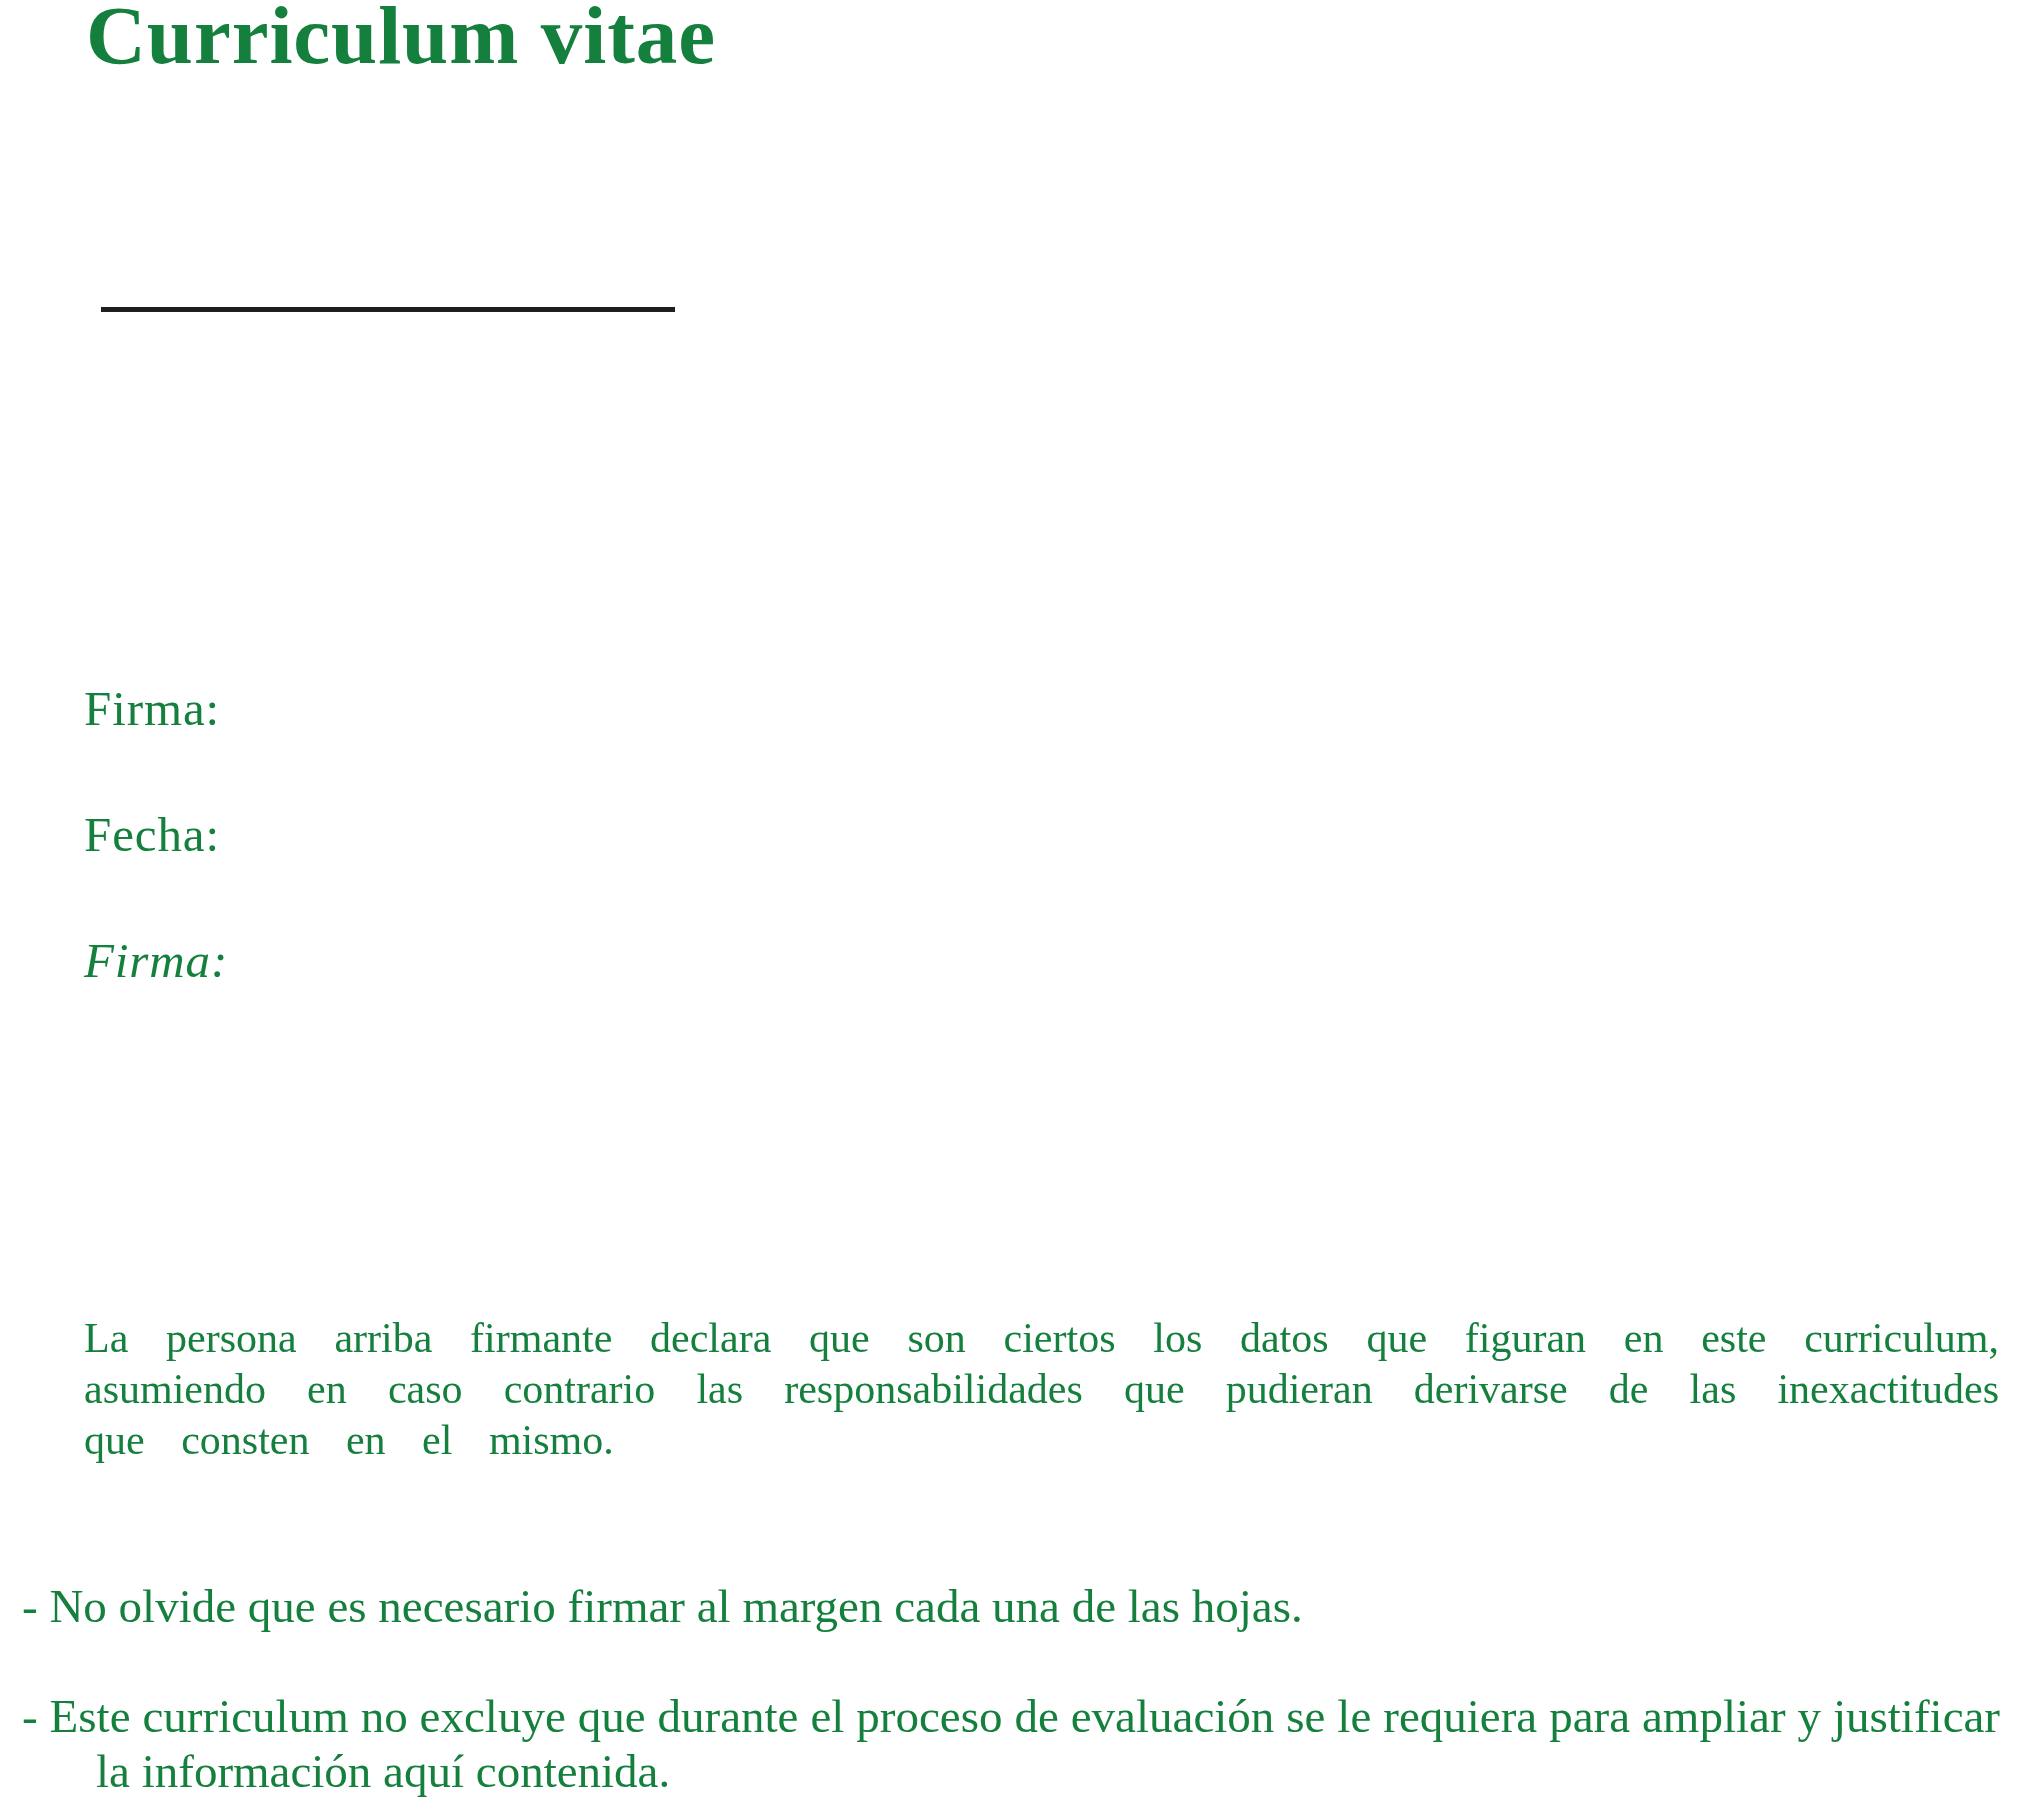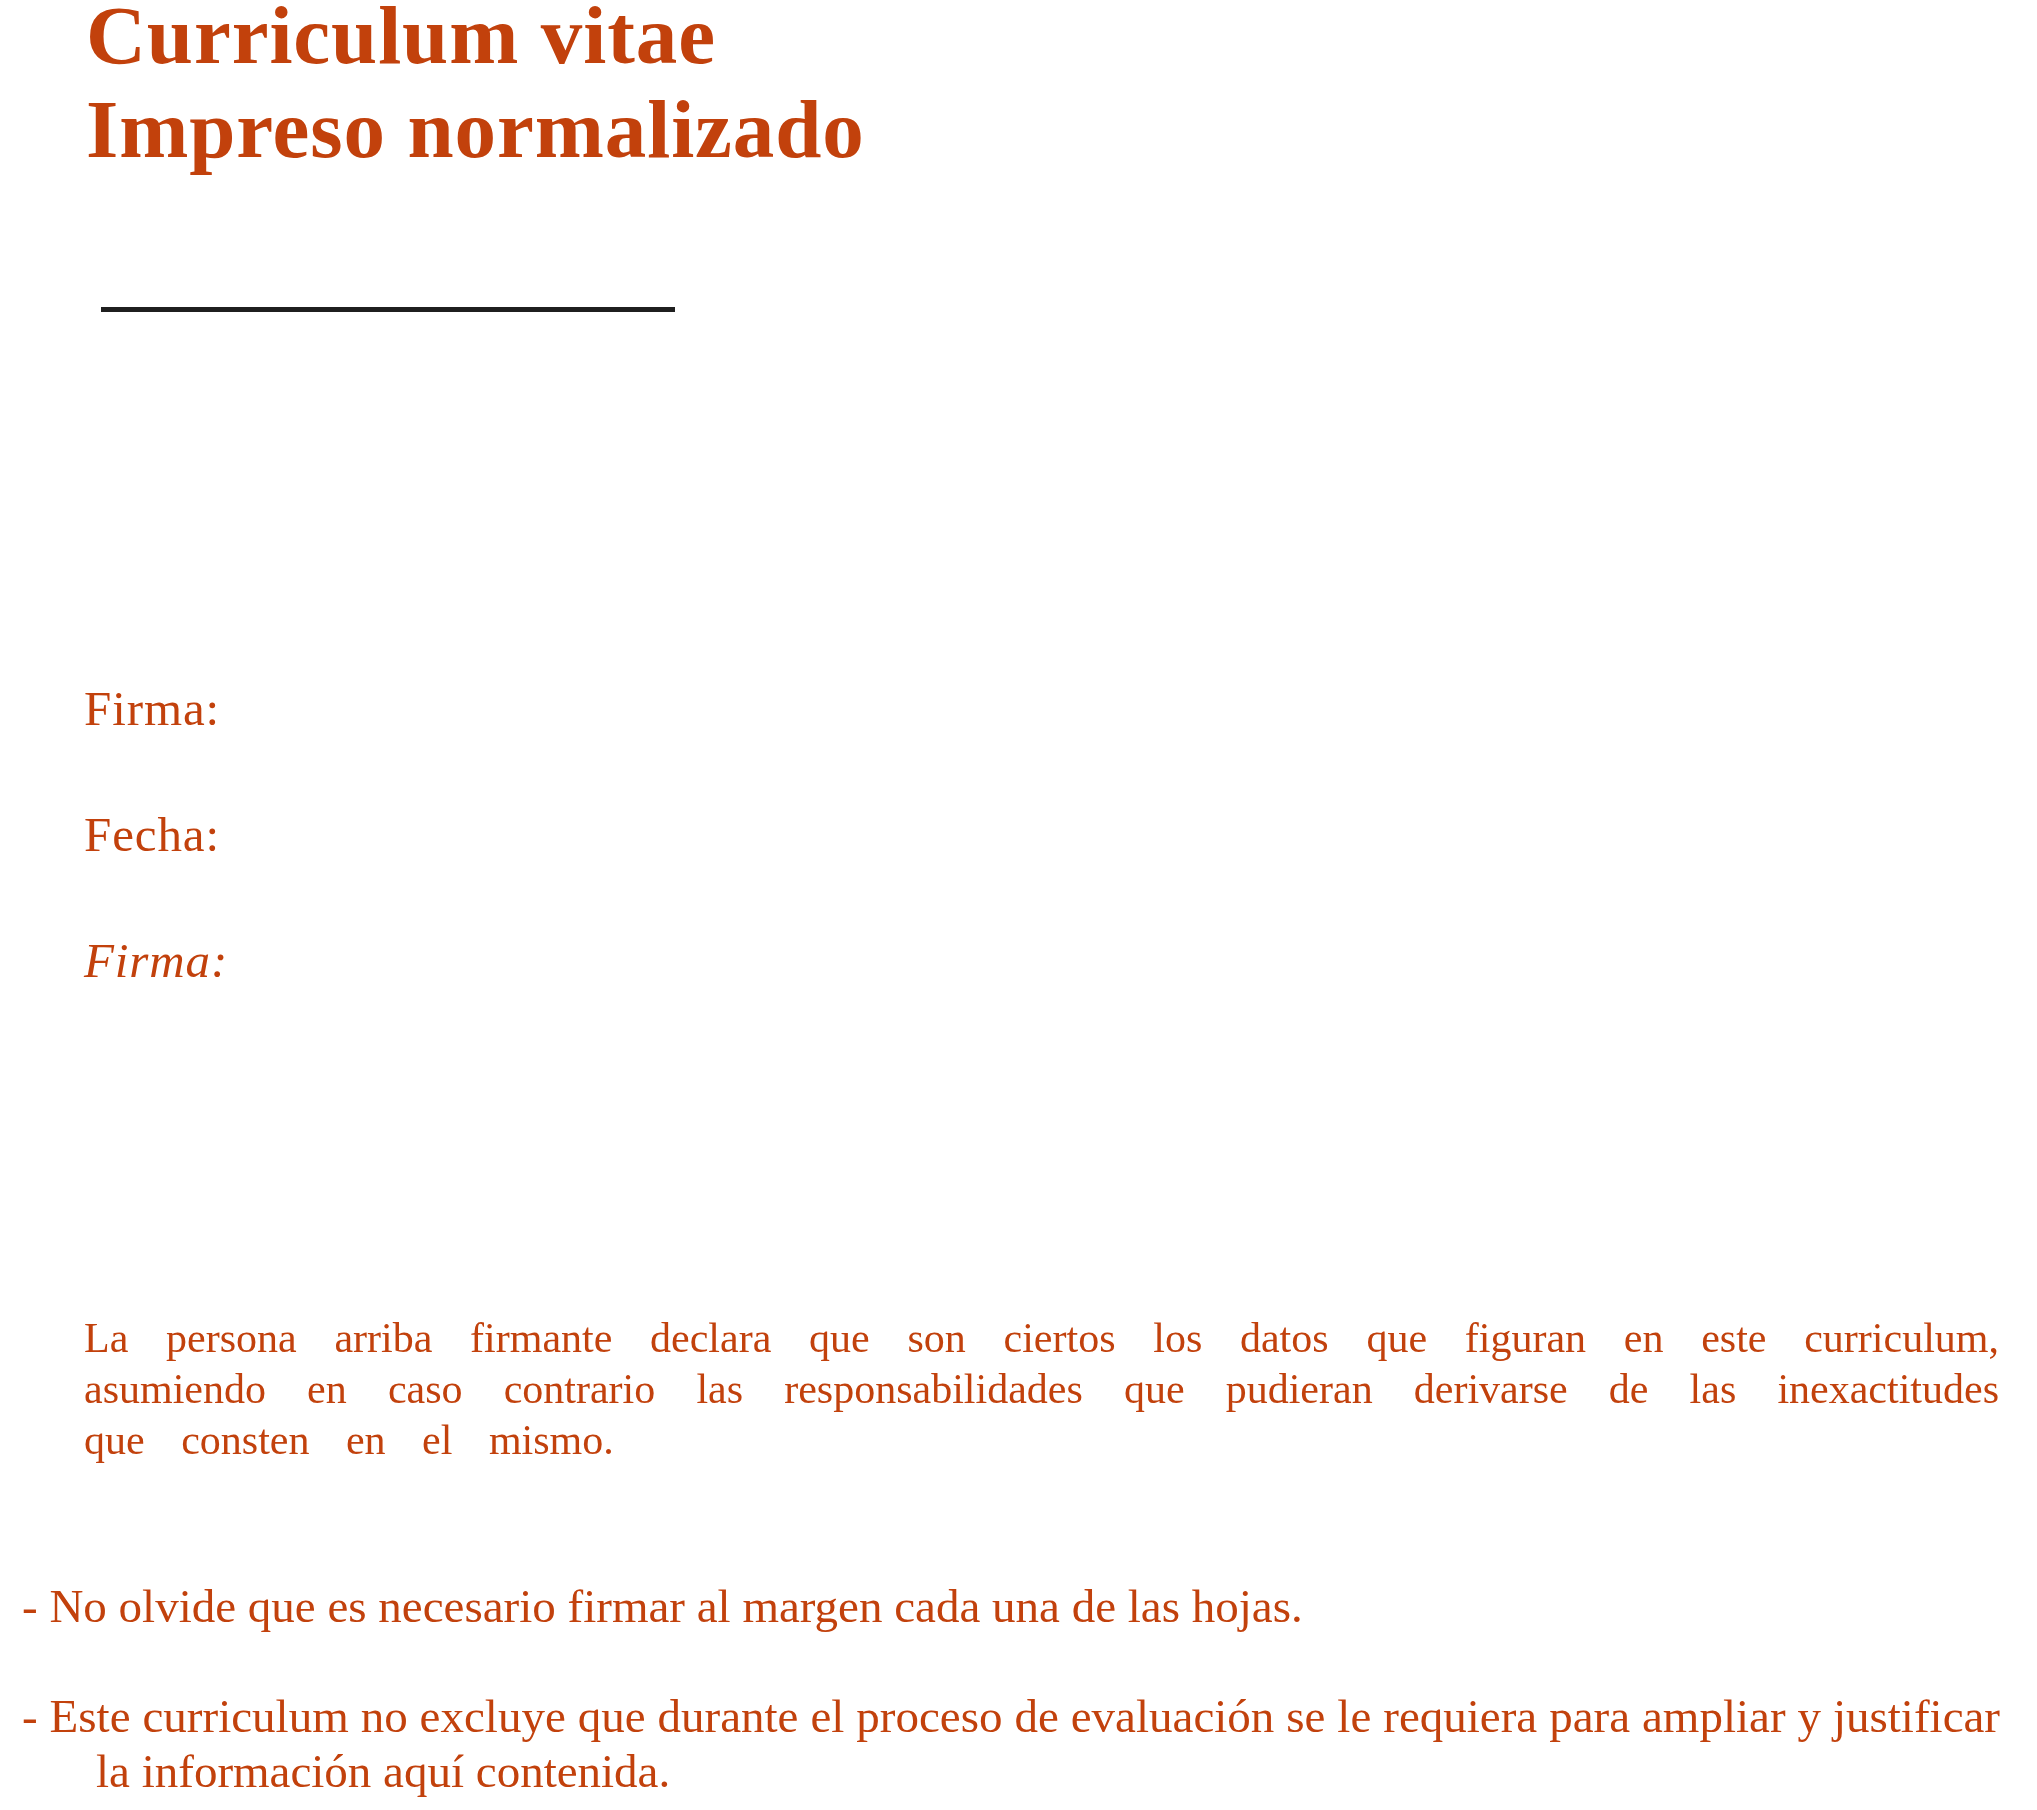--- a/index.html
+++ b/index.html
@@ -5,21 +5,21 @@
   html, body {
     margin: 0;
     padding: 0;
     background: #ffffff;
   }
   .page {
     position: relative;
     width: 2038px;
     height: 1810px;
     background: #ffffff;
-    color: #c2410c;
+    color: #15803d;
     font-family: "Liberation Serif", "DejaVu Serif", serif;
     overflow: hidden;
   }
   .title {
     position: absolute;
     left: 86px;
     top: -12px;
     margin: 0;
     font-size: 83px;
     font-weight: bold;
@@ -88,21 +88,20 @@
     text-align: justify;
   }
 </style>
 </head>
 <body>
 
 <div class="page">
 
   <h1 class="title">
     <span class="title-line">Curriculum vitae</span>
-    <span class="title-line">Impreso normalizado</span>
   </h1>
 
   <div class="pages-row">
     <span class="blank-line"></span>
   </div>
 
   <div class="field-label label-nombre">Firma:</div>
 
   <div class="field-label label-fecha">Fecha:</div>
 

